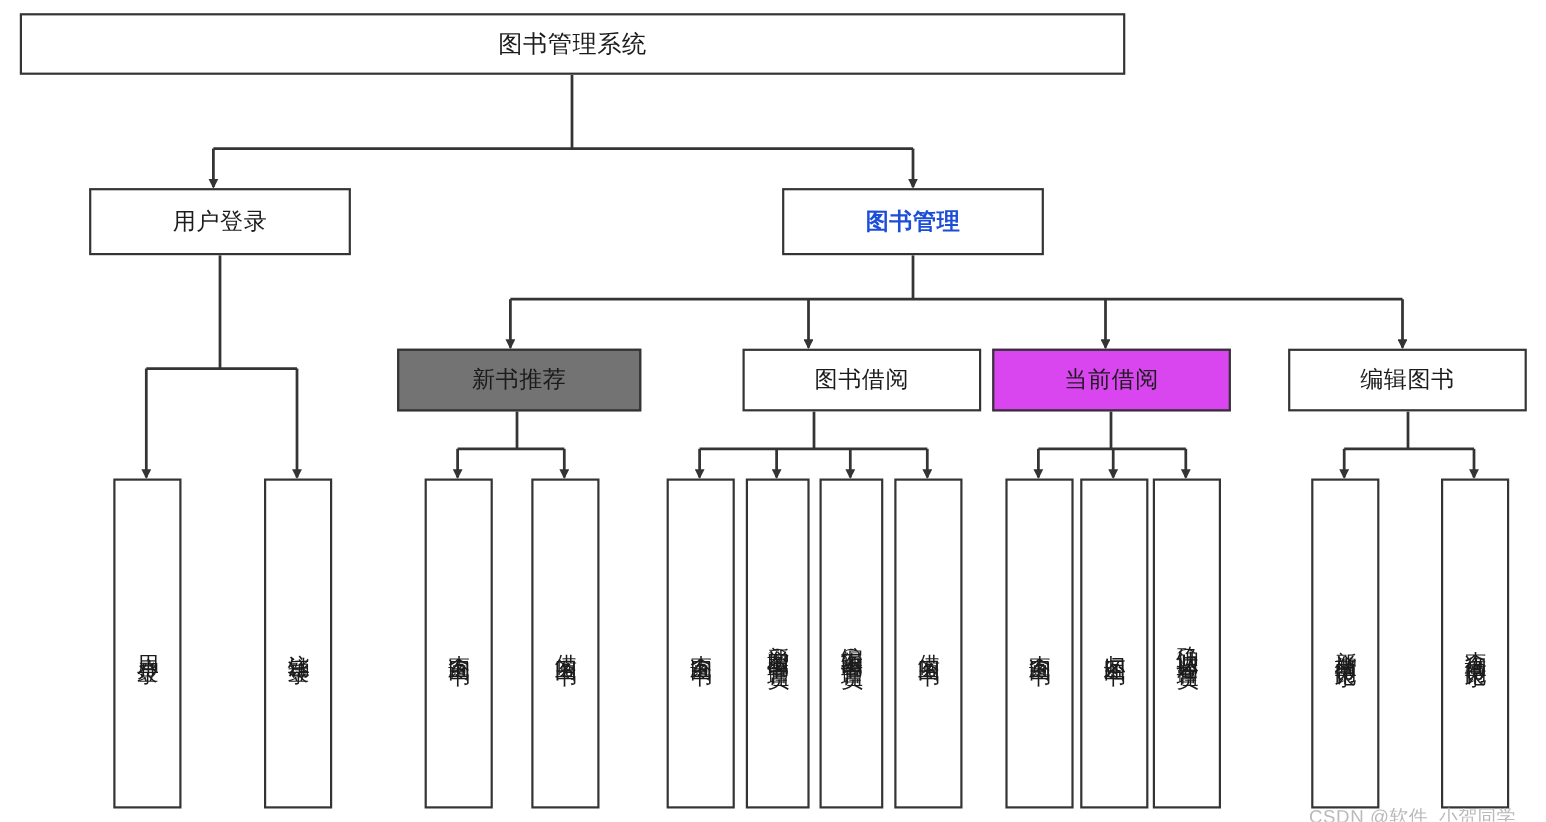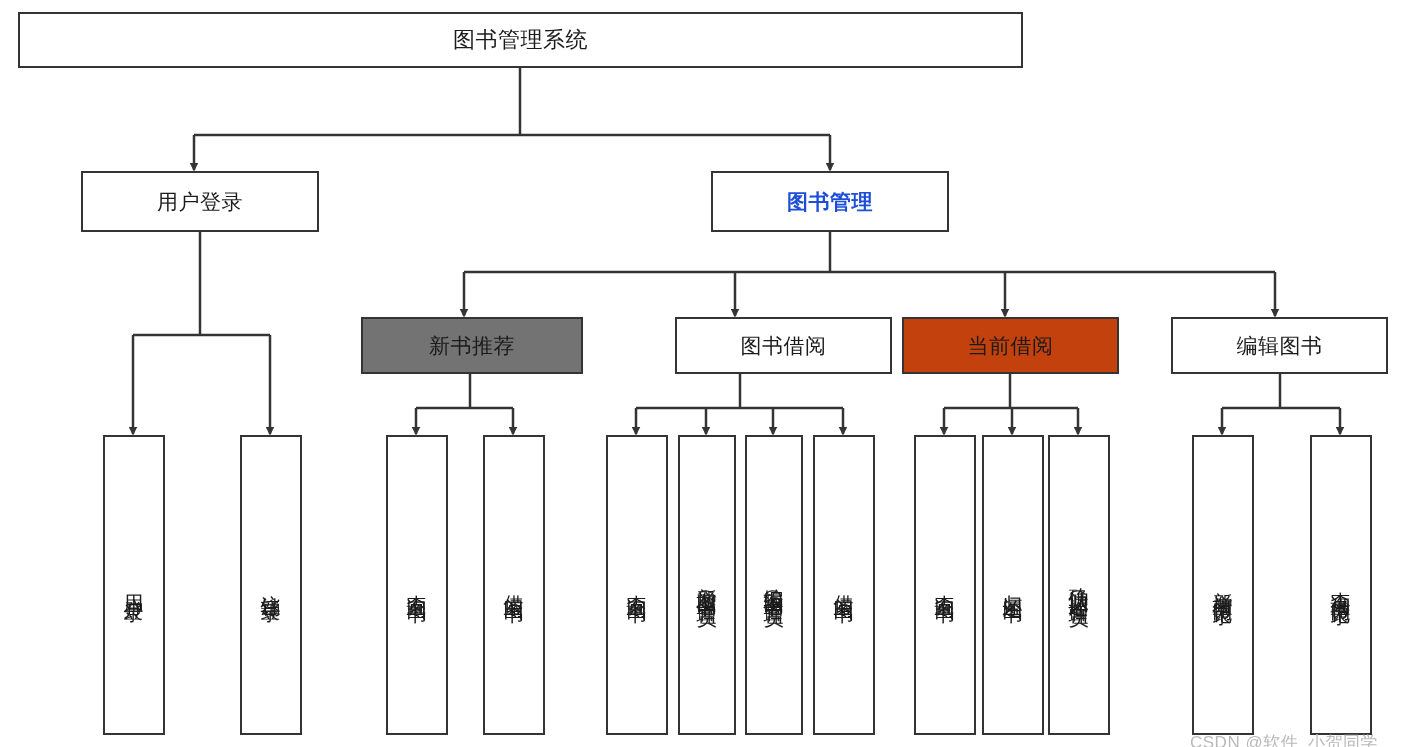--- a/index.html
+++ b/index.html
@@ -129,21 +129,21 @@
       </div>
       <div class="node horiz" style="left: 711px; top: 171px; width: 238px; height: 61px; border-color: rgb(52, 52, 52); background: rgb(255, 255, 255);">
         <span class="label" style="color: #1d4ed8; font-weight: bold;">图书管理</span>
       </div>
       <div class="node horiz" style="left: 361px; top: 317px; width: 222px; height: 57px; border-color: rgb(52, 52, 52); background: #737373;">
         <span class="label" style="color: rgb(27, 27, 27);">新书推荐</span>
       </div>
       <div class="node horiz" style="left: 632px; top: 317px; width: 217px; height: 57px; border-color: rgb(52, 52, 52); background: rgb(255, 255, 255); margin-left: 43px;">
         <span class="label" style="color: rgb(27, 27, 27);">图书借阅</span>
       </div>
-      <div class="node horiz" style="left: 902px; top: 317px; width: 217px; height: 57px; border-color: rgb(52, 52, 52); background: #c2410c;">
+      <div class="node horiz" style="left: 902px; top: 317px; width: 217px; height: 57px; border-color: rgb(52, 52, 52); background: #d946ef;">
         <span class="label" style="color: rgb(27, 27, 27);">当前借阅</span>
       </div>
       <div class="node horiz" style="left: 1171px; top: 317px; width: 217px; height: 57px; border-color: rgb(52, 52, 52); background: rgb(255, 255, 255);">
         <span class="label" style="color: rgb(27, 27, 27);">编辑图书</span>
       </div>
       <div class="node vert" style="left: 103px; top: 435px; width: 62px; height: 300px; border-color: rgb(52, 52, 52); background: rgb(255, 255, 255);">
         <span class="label" style="color: rgb(27, 27, 27);">用户登录</span>
       </div>
       <div class="node vert" style="left: 240px; top: 435px; width: 62px; height: 300px; border-color: rgb(52, 52, 52); background: rgb(255, 255, 255);">
         <span class="label" style="color: rgb(27, 27, 27);">注销登录</span>

